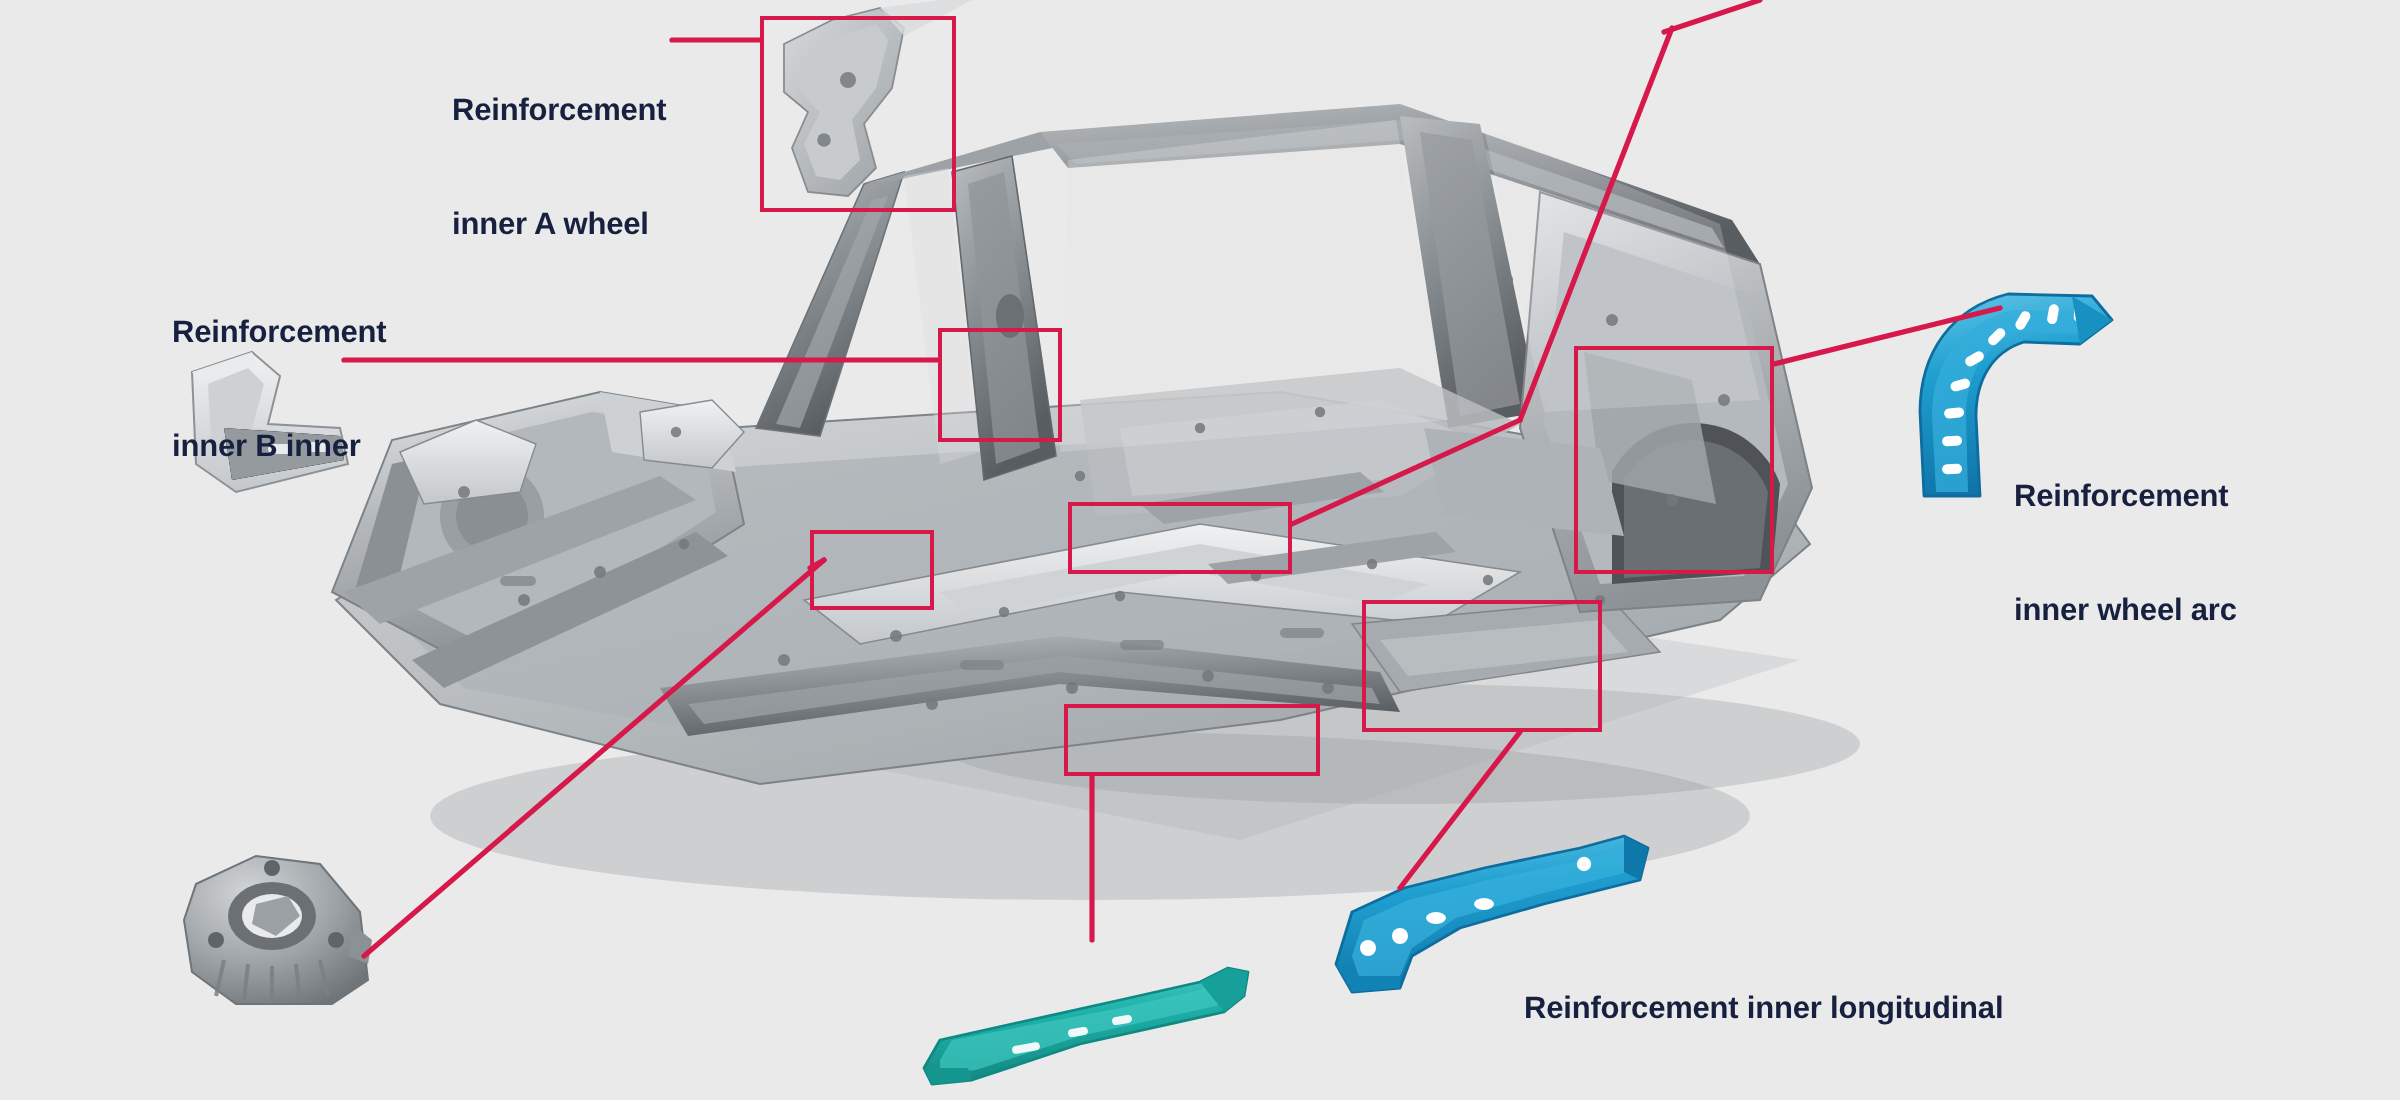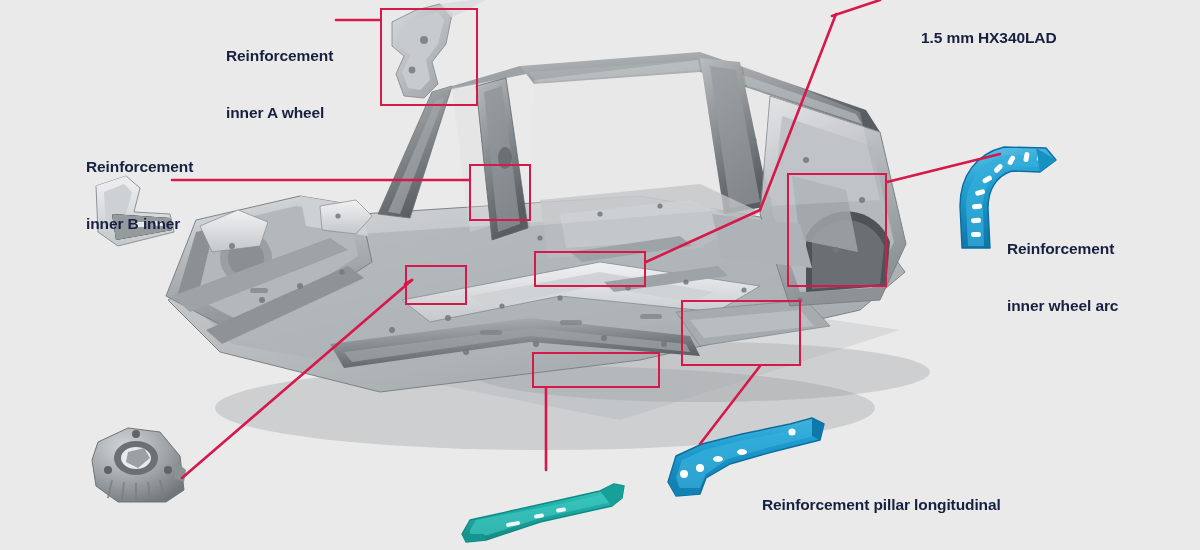--- a/index.html
+++ b/index.html
@@ -303,30 +303,29 @@
     <div>Reinforcement</div>
     <div>inner A wheel</div>
   </div>
 
   <div class="label" style="left:86px;top:119px;">
     <div>Reinforcement</div>
     <div>inner B inner</div>
   </div>
 
   <div class="label" style="left:921px;top:-10px;">
-    <div>1.5 mm HX340LAD</div>
   </div>
 
   <div class="label" style="left:1007px;top:201px;">
     <div>Reinforcement</div>
     <div>inner wheel arc</div>
   </div>
 
   <div class="label" style="left:762px;top:457px;">
-    <div>Reinforcement pillar longitudinal</div>
+    <div>Reinforcement inner longitudinal</div>
     
   </div>
 
   <div class="label" style="left:586px;top:529px;">
     
   </div>
 
   <div class="label" style="left:54px;top:529px;">
     
   </div>

